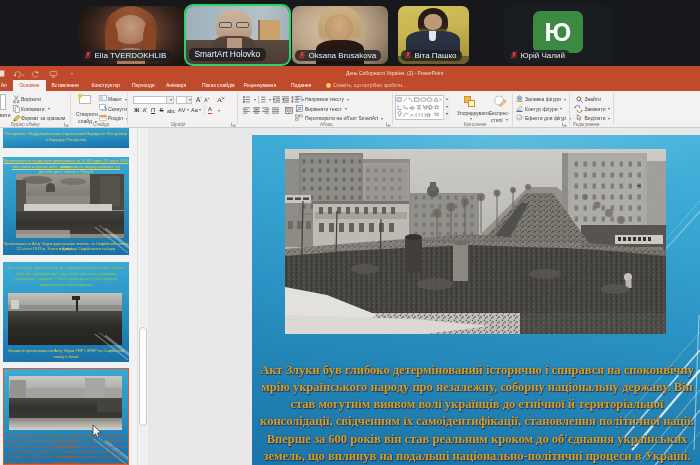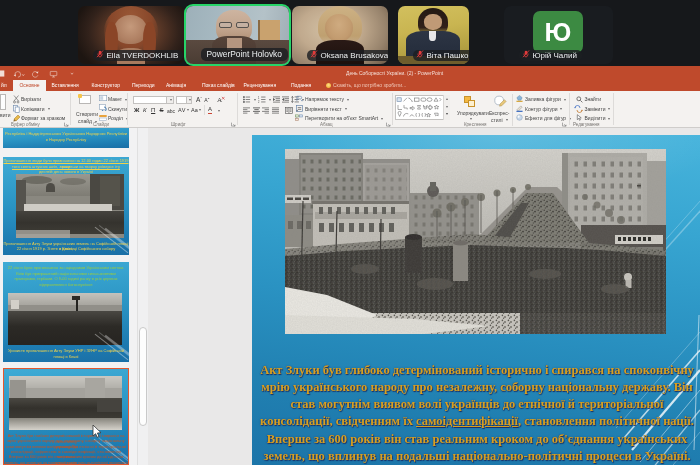--- a/index.html
+++ b/index.html
@@ -1,21 +1,21 @@
 <!DOCTYPE html>
 <html><head><meta charset="utf-8">
 <style>
 *{margin:0;padding:0;box-sizing:border-box}
 html,body{width:700px;height:465px;overflow:hidden}
 body{position:relative;background:#17191c;font-family:"Liberation Sans",sans-serif}
 .abs{position:absolute}
 
 #strip{position:absolute;left:0;top:0;width:700px;height:66px;background:#16181b}
 .tile{position:absolute;top:5.5px;height:58px;border-radius:7px;overflow:hidden}
-.vlabel{position:absolute;left:15px;bottom:3px;height:11px;background:rgba(28,30,34,.82);border-radius:5px;color:#eceff1;font-size:8px;line-height:11px;padding:0 5px 0 3px;white-space:nowrap;display:flex;}
+.vlabel{position:absolute;left:3px;bottom:3px;height:11px;background:rgba(28,30,34,.82);border-radius:5px;color:#eceff1;font-size:8px;line-height:11px;padding:0 5px 0 3px;white-space:nowrap;display:flex;align-items:center}
 .vlabel svg{margin-right:3px}
 
 #titlebar{position:absolute;left:0;top:65.5px;width:700px;height:14px;background:#bf4a2c}
 #tabsrow{position:absolute;left:0;top:79.5px;width:700px;height:11px;background:#bf4a2c}
 .tab{position:absolute;top:0;height:11px;color:#fff;font-size:5px;line-height:11px}
 #ribbon{position:absolute;left:0;top:90.5px;width:700px;height:37px;background:#f4f2f0;border-bottom:1px solid #cfcdcb}
 .rt{position:absolute;font-size:5px;color:#444;white-space:nowrap;line-height:6px}
 .grplabel{position:absolute;font-size:4.5px;color:#767370;white-space:nowrap;top:31.5px}
 .vsep{position:absolute;top:2px;height:32px;width:1px;background:#dddbd9}
 .caret{display:inline-block;width:0;height:0;border-left:1.6px solid transparent;border-right:1.6px solid transparent;border-top:2.2px solid #6a6a6a;vertical-align:middle;margin-left:1.5px}
@@ -51,21 +51,21 @@
   </div>
 
   <div class="tile" style="left:185.5px;width:103px;background:linear-gradient(100deg,#9db0b9 0%,#a9bbc3 40%,#b4c2c8 70%,#9fadb5 100%);box-shadow:0 0 0 2px #26d468">
     <div class="abs" style="left:72px;top:14px;width:22px;height:44px;background:#c9a26e;border-left:2px solid #8a6a42"></div>
     <div class="abs" style="left:0px;top:34px;width:103px;height:24px;background:linear-gradient(180deg,#5a4a40 0%,#4a3c33 100%)"></div>
     <div class="abs" style="left:30px;top:4px;width:36px;height:34px;border-radius:46% 46% 42% 42%;background:linear-gradient(180deg,#cdb4a0 0%,#c2a58e 55%,#ab8a70 100%)"></div>
     <div class="abs" style="left:33px;top:16px;width:13px;height:6px;border:1px solid #55514d;border-radius:2px;background:rgba(200,205,210,.25)"></div>
     <div class="abs" style="left:50px;top:16px;width:13px;height:6px;border:1px solid #55514d;border-radius:2px;background:rgba(200,205,210,.25)"></div>
     <div class="abs" style="left:26px;top:30px;width:44px;height:28px;background:linear-gradient(180deg,#564339 0%,#463830 100%);border-radius:35% 35% 0 0"></div>
     <div class="abs" style="left:41px;top:32px;width:15px;height:12px;background:#b59680"></div>
-    <div class="vlabel" style="height:13px;font-size:8.4px;line-height:13px;padding:0 6px">PowerPoint Holovko</div>
+    <div class="vlabel" style="height:13px;font-size:8.4px;line-height:13px;padding:0 6px">SmartArt Holovko</div>
   </div>
 
   <div class="tile" style="left:397.5px;width:71px;background:linear-gradient(170deg,#d2c05e 0%,#c9b551 40%,#b3a042 75%,#998738 100%)">
     <div class="abs" style="left:20px;top:2px;width:30px;height:28px;border-radius:50% 50% 38% 38%;background:linear-gradient(180deg,#231913 0%,#31211a 70%,rgba(40,28,20,0) 100%)"></div>
     <div class="abs" style="left:26px;top:8px;width:18px;height:16px;border-radius:46%;background:#c09a76"></div>
     <div class="abs" style="left:8px;top:25px;width:54px;height:30px;background:linear-gradient(180deg,#2d3544 0%,#232b3a 100%);border-radius:30% 30% 0 0"></div>
     <div class="abs" style="left:31px;top:25px;width:7px;height:10px;background:#e8e8ea;border-radius:0 0 40% 40%"></div>
     <div class="abs" style="left:0px;top:50px;width:71px;height:8px;background:#6e5d2c"></div>
     <div class="vlabel"><svg width="8" height="8" viewBox="0 0 10 10">
           <g fill="#e23b3b">
@@ -618,18 +618,18 @@
             <ellipse cx="330" cy="140" rx="14" ry="5"></ellipse>
           </g>
       </g>
       <rect x="0" y="0" width="381" height="185" filter="url(#grain)" opacity="0.55"></rect>
     </svg>
 
     <div id="slidetext">
       Акт Злуки був глибоко детермінований історично і спирався на споконвічну<br>
       мрію українського народу про незалежну, соборну національну державу. Він<br>
       став могутнім виявом волі українців до етнічної й територіальної<br>
-      консолідації, свідченням їх <span style="text-decoration:underline">самоідентифікації</span>, становлення політичної нації.<br>
+      консолідації, свідченням їх <span style="">самоідентифікації</span>, становлення політичної нації.<br>
       Вперше за 600 років він став реальним кроком до об'єднання українських<br>
       земель, що вплинув на подальші національно-політичні процеси в Україні.
     </div>
   </div>
 </div>
 
 </body></html>

